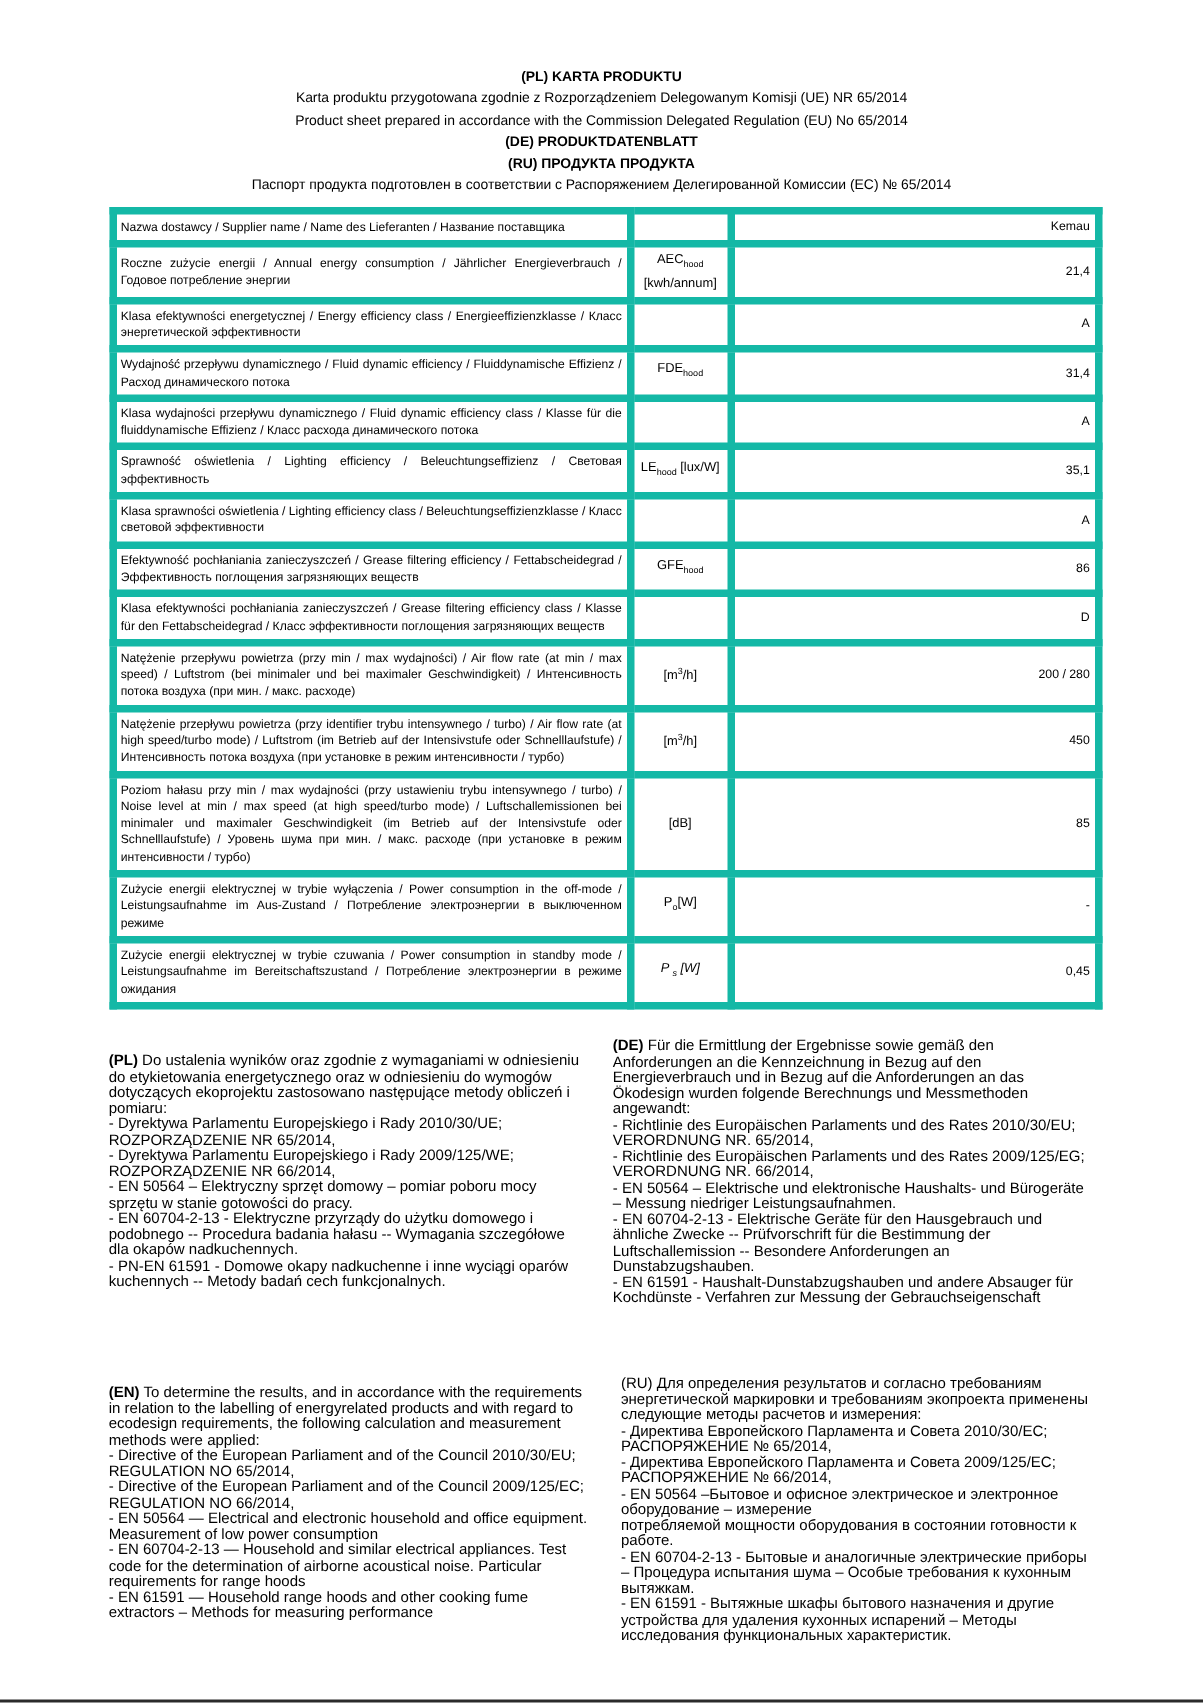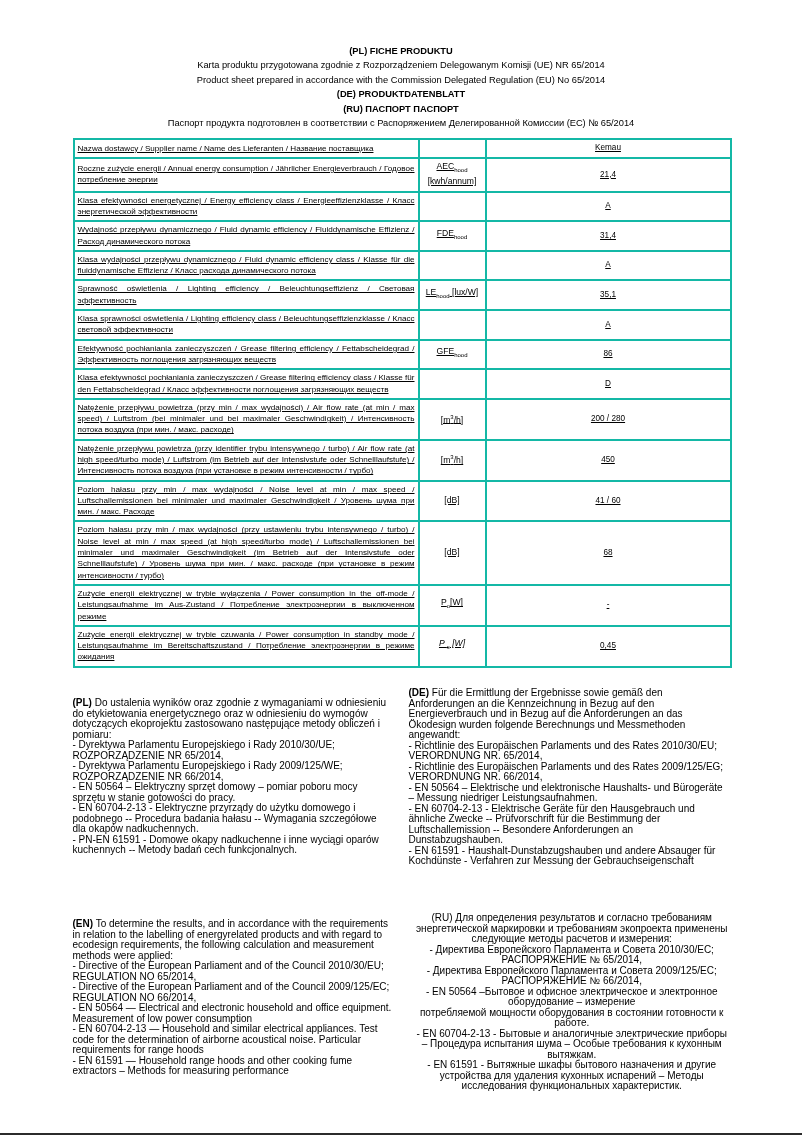--- a/index.html
+++ b/index.html
@@ -42,42 +42,41 @@
   .tbl-wrap {
     margin: 8px auto 0 auto;
     width: 657px;
   }
   table.spec {
     width: 100%;
     border-collapse: collapse;
     table-layout: fixed;
   }
   table.spec td {
-    border: 2px solid #14b8a6;
+    border: 5px solid #14b8a6;
     vertical-align: middle;
     padding: 2px 3px 3px 3px;
-    text-decoration: underline;
   }
   td.desc {
     text-align: justify;
     text-align-last: left;
     font-size: 8.1px;
     line-height: 11.3px;
     width: 345px;
     hyphens: none;
   }
   td.sym {
     width: 67px;
     text-align: center;
     font-size: 8.6px;
     line-height: 11.5px;
   }
   td.val {
     width: 245px;
-    text-align: center;
+    text-align: right;
     font-size: 8.2px;
     line-height: 11.5px;
   }
   td.sym sub, td.val sub { font-size: 6px; }
   td.sym .ital { font-style: italic; }
   sup.s3 { font-size: 6px; vertical-align: super; }
 
   
   .notes {
     margin: 20px auto 0 auto;
@@ -93,45 +92,45 @@
     width: 320px;
     font-size: 10px;
     line-height: 10.5px;
     text-align: left;
     white-space: pre-line;
   }
   .note .tag { font-weight: bold; }
   .note-pl { width: 320px; }
   .note-de { width: 320px; }
   .note-en { width: 330px; }
-  .note-ru { width: 320px; text-align: center; }
+  .note-ru { width: 320px; }
   .notes-row-2 { margin-top: 42px; }
   .note-de-offset { margin-top: -10px; }
   .note-ru-offset { margin-top: -6px; }
 
   .pagebottom {
     position: absolute;
     left: 0;
     bottom: 0;
     width: 802px;
     height: 2px;
     background: #2b2b2b;
   }
 </style>
 </head>
 <body>
 
 <div class="page">
 
   <div class="header">
-    <div class="line bold">(PL) FICHE PRODUKTU</div>
+    <div class="line bold">(PL) KARTA PRODUKTU</div>
     <div class="line">Karta produktu przygotowana zgodnie z Rozporządzeniem Delegowanym Komisji (UE) NR 65/2014</div>
     <div class="line">Product sheet prepared in accordance with the Commission Delegated Regulation (EU) No 65/2014</div>
     <div class="line bold">(DE) PRODUKTDATENBLATT</div>
-    <div class="line bold">(RU) ПАСПОРТ ПАСПОРТ</div>
+    <div class="line bold">(RU) ПРОДУКТА ПРОДУКТА</div>
     <div class="line">Паспорт продукта подготовлен в соответствии с Распоряжением Делегированной Комиссии (ЕС) № 65/2014</div>
   </div>
 
   <div class="tbl-wrap">
     <table class="spec">
       <tbody>
           <tr>
             <td class="desc">Nazwa dostawcy / Supplier name / Name des Lieferanten / Название поставщика</td>
             <td class="sym"></td>
             <td class="val">Kemau</td>
@@ -180,28 +179,23 @@
             <td class="desc">Natężenie przepływu powietrza (przy min / max wydajności) / Air flow rate (at min / max speed) / Luftstrom (bei minimaler und bei maximaler Geschwindigkeit) / Интенсивность потока воздуха (при мин. / макс. расходе)</td>
             <td class="sym">[m<sup class="s3">3</sup>/h]</td>
             <td class="val">200 / 280</td>
           </tr>
           <tr>
             <td class="desc">Natężenie przepływu powietrza (przy identifier trybu intensywnego / turbo) / Air flow rate (at high speed/turbo mode) / Luftstrom (im Betrieb auf der Intensivstufe oder Schnelllaufstufe) / Интенсивность потока воздуха (при установке в режим интенсивности / турбо)</td>
             <td class="sym">[m<sup class="s3">3</sup>/h]</td>
             <td class="val">450</td>
           </tr>
           <tr>
-            <td class="desc">Poziom hałasu przy min / max wydajności / Noise level at min / max speed / Luftschallemissionen bei minimaler und maximaler Geschwindigkeit / Уровень шума при мин. / макс. Расходе</td>
-            <td class="sym">[dB]</td>
-            <td class="val">41 / 60</td>
-          </tr>
-          <tr>
             <td class="desc">Poziom hałasu przy min / max wydajności (przy ustawieniu trybu intensywnego / turbo) / Noise level at min / max speed (at high speed/turbo mode) / Luftschallemissionen bei minimaler und maximaler Geschwindigkeit (im Betrieb auf der Intensivstufe oder Schnelllaufstufe) / Уровень шума при мин. / макс. расходе (при установке в режим интенсивности / турбо)</td>
             <td class="sym">[dB]</td>
-            <td class="val">68</td>
+            <td class="val">85</td>
           </tr>
           <tr>
             <td class="desc">Zużycie energii elektrycznej w trybie wyłączenia / Power consumption in the off-mode / Leistungsaufnahme im Aus-Zustand / Потребление электроэнергии в выключенном режиме</td>
             <td class="sym">P<sub>o</sub>[W]</td>
             <td class="val">-</td>
           </tr>
           <tr>
             <td class="desc">Zużycie energii elektrycznej w trybie czuwania / Power consumption in standby mode / Leistungsaufnahme im Bereitschaftszustand / Потребление электроэнергии в режиме ожидания</td>
             <td class="sym"><span class="ital">P <sub>s</sub> [W]</span></td>
             <td class="val">0,45</td>

